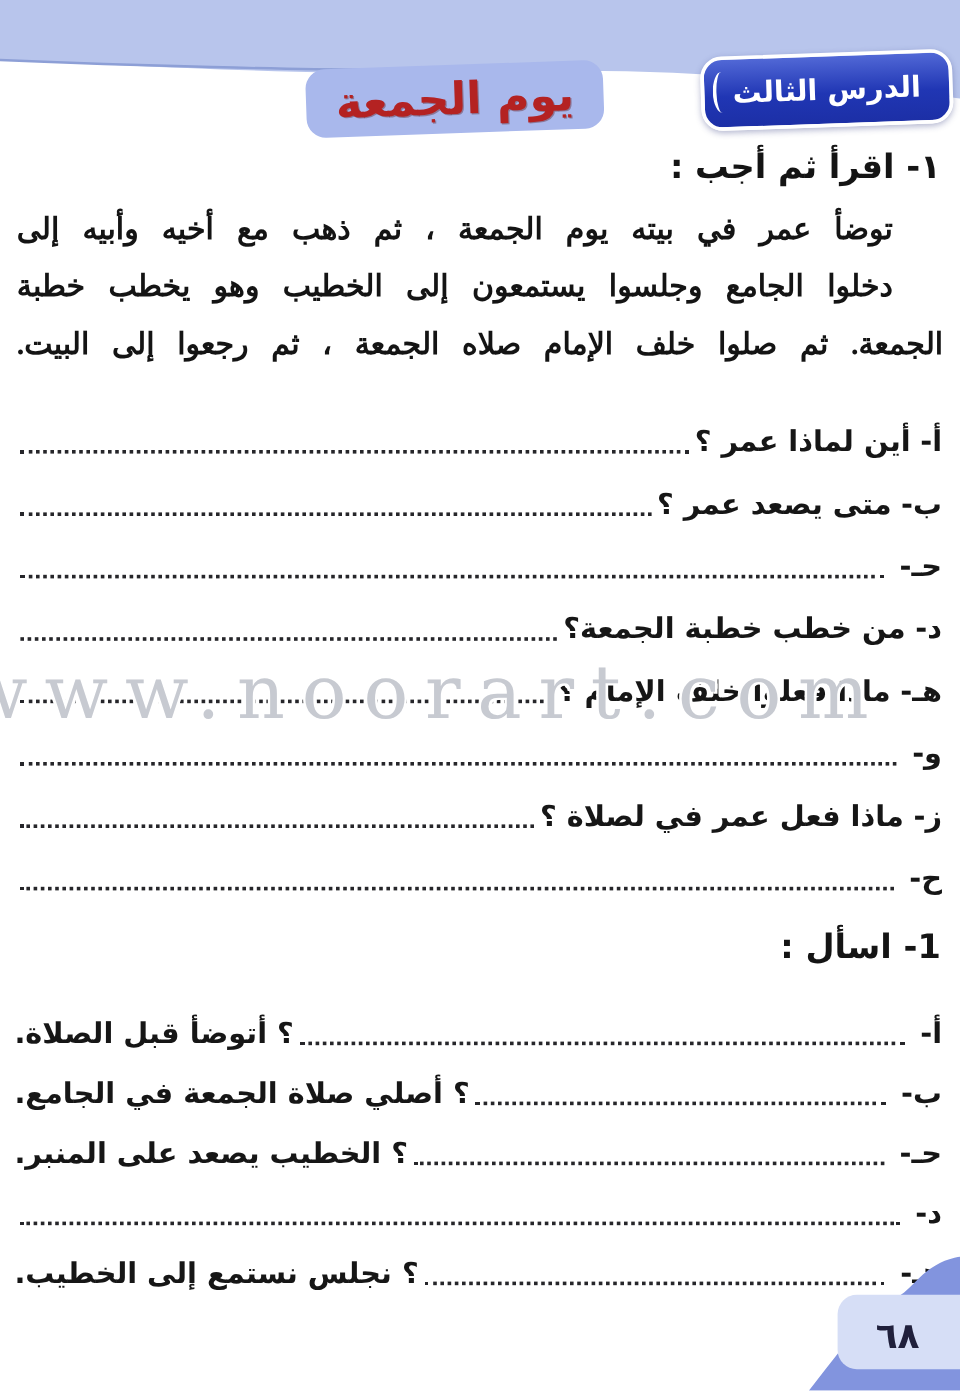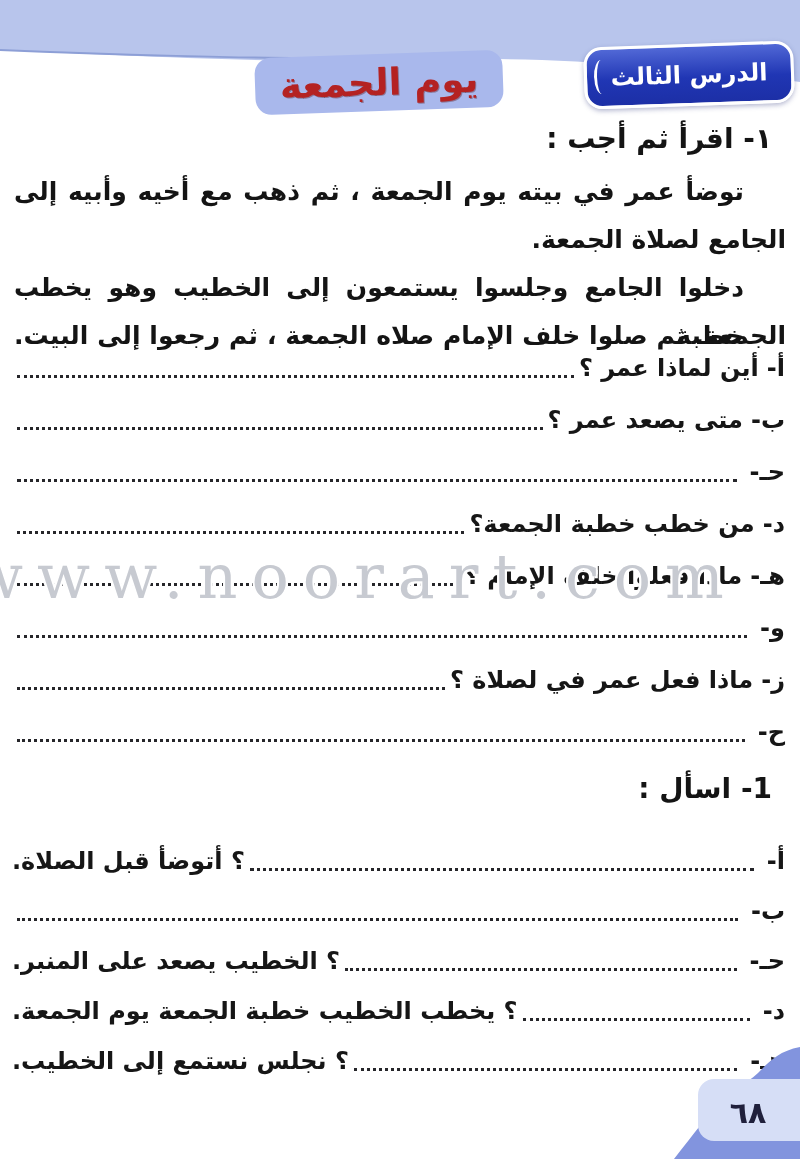--- a/index.html
+++ b/index.html
@@ -28,32 +28,32 @@
   
   .title-pill{
     position:absolute;left:255px;top:54px;width:248px;height:57px;
     background:#a9b8ec;border-radius:16px;transform:rotate(-2deg);
     display:flex;align-items:center;justify-content:center;z-index:2;
   }
   .title-text{color:#b42222;font-size:37px;font-weight:bold;direction:rtl;
     text-shadow:1px 1px 0 rgba(80,0,0,.35);}
   
   .s-heading{
-    position:absolute;right:28px;direction:rtl;
+    position:absolute;right:16px;direction:rtl;
     font-size:28px;font-weight:bold;color:#141414;white-space:nowrap;
   }
   .s1-heading{top:122px;}
   .s2-heading{top:772px;}
   .paragraph{
     position:absolute;top:168px;right:14px;left:14px;
     direction:rtl;font-size:25px;font-weight:bold;color:#141414;
     line-height:48px;z-index:1;
   }
   .para-line{height:48px;}
-  .para-line.fill{text-align:justify;-moz-text-align-last:justify;text-align-last:justify;}
+  .para-line.fill{text-align:justify;-moz-text-align-last:justify;text-align-last:justify;font-family:Liberation Serif, serif;}
   .para-line.start{text-align:right;}
   .para-line.indent{padding-right:42px;}
   
   .q-list{position:absolute;left:12px;right:15px;direction:rtl;z-index:1;}
   .q1-list{top:342px;}
   .q2-list{top:836px;}
   .q-row{display:flex;align-items:center;font-size:24px;font-weight:bold;color:#161616;}
   .q1-list .q-row{height:52px;}
   .q2-list .q-row{height:50px;}
   .q-label{margin-left:8px;white-space:nowrap;}
@@ -88,21 +88,20 @@
 </div>
 
 <div class="title-pill">
   <span class="title-text">يوم الجمعة</span>
 </div>
 
 <div class="s-heading s1-heading">١- اقرأ ثم أجب :</div>
 
 <div class="paragraph">
   <div class="para-line fill indent">توضأ عمر في بيته يوم الجمعة ، ثم ذهب مع أخيه وأبيه إلى</div>
-  <div class="para-line start">الجامع لصلاة الجمعة.</div>
   <div class="para-line fill indent">دخلوا الجامع وجلسوا يستمعون إلى الخطيب وهو يخطب خطبة</div>
   <div class="para-line fill">الجمعة. ثم صلوا خلف الإمام صلاه الجمعة ، ثم رجعوا إلى البيت.</div>
 </div>
 
 <div class="q-list q1-list">
   <div class="q-row">
     <span class="q-label">أ-</span>
     <span class="q-text">أين لماذا عمر ؟</span>
     <span class="leader"></span>
   </div>
@@ -144,30 +143,30 @@
 
 <div class="q-list q2-list">
   <div class="q-row">
     <span class="q-label">أ-</span>
     <span class="leader"></span>
     <span class="q-text">؟ أتوضأ قبل الصلاة.</span>
   </div>
   <div class="q-row">
     <span class="q-label">ب-</span>
     <span class="leader"></span>
+    <span class="q-text">؟ أصلي صلاة الجمعة في الجامع.</span>
   </div>
   <div class="q-row">
     <span class="q-label">حـ-</span>
     <span class="leader"></span>
     <span class="q-text">؟ الخطيب يصعد على المنبر.</span>
   </div>
   <div class="q-row">
     <span class="q-label">د-</span>
     <span class="leader"></span>
-    <span class="q-text">؟ يخطب الخطيب خطبة الجمعة يوم الجمعة.</span>
   </div>
   <div class="q-row">
     <span class="q-label">هـ-</span>
     <span class="leader"></span>
     <span class="q-text">؟ نجلس نستمع إلى الخطيب.</span>
   </div>
 </div>
 
 <div class="watermark">www.noorart.com</div>
 

